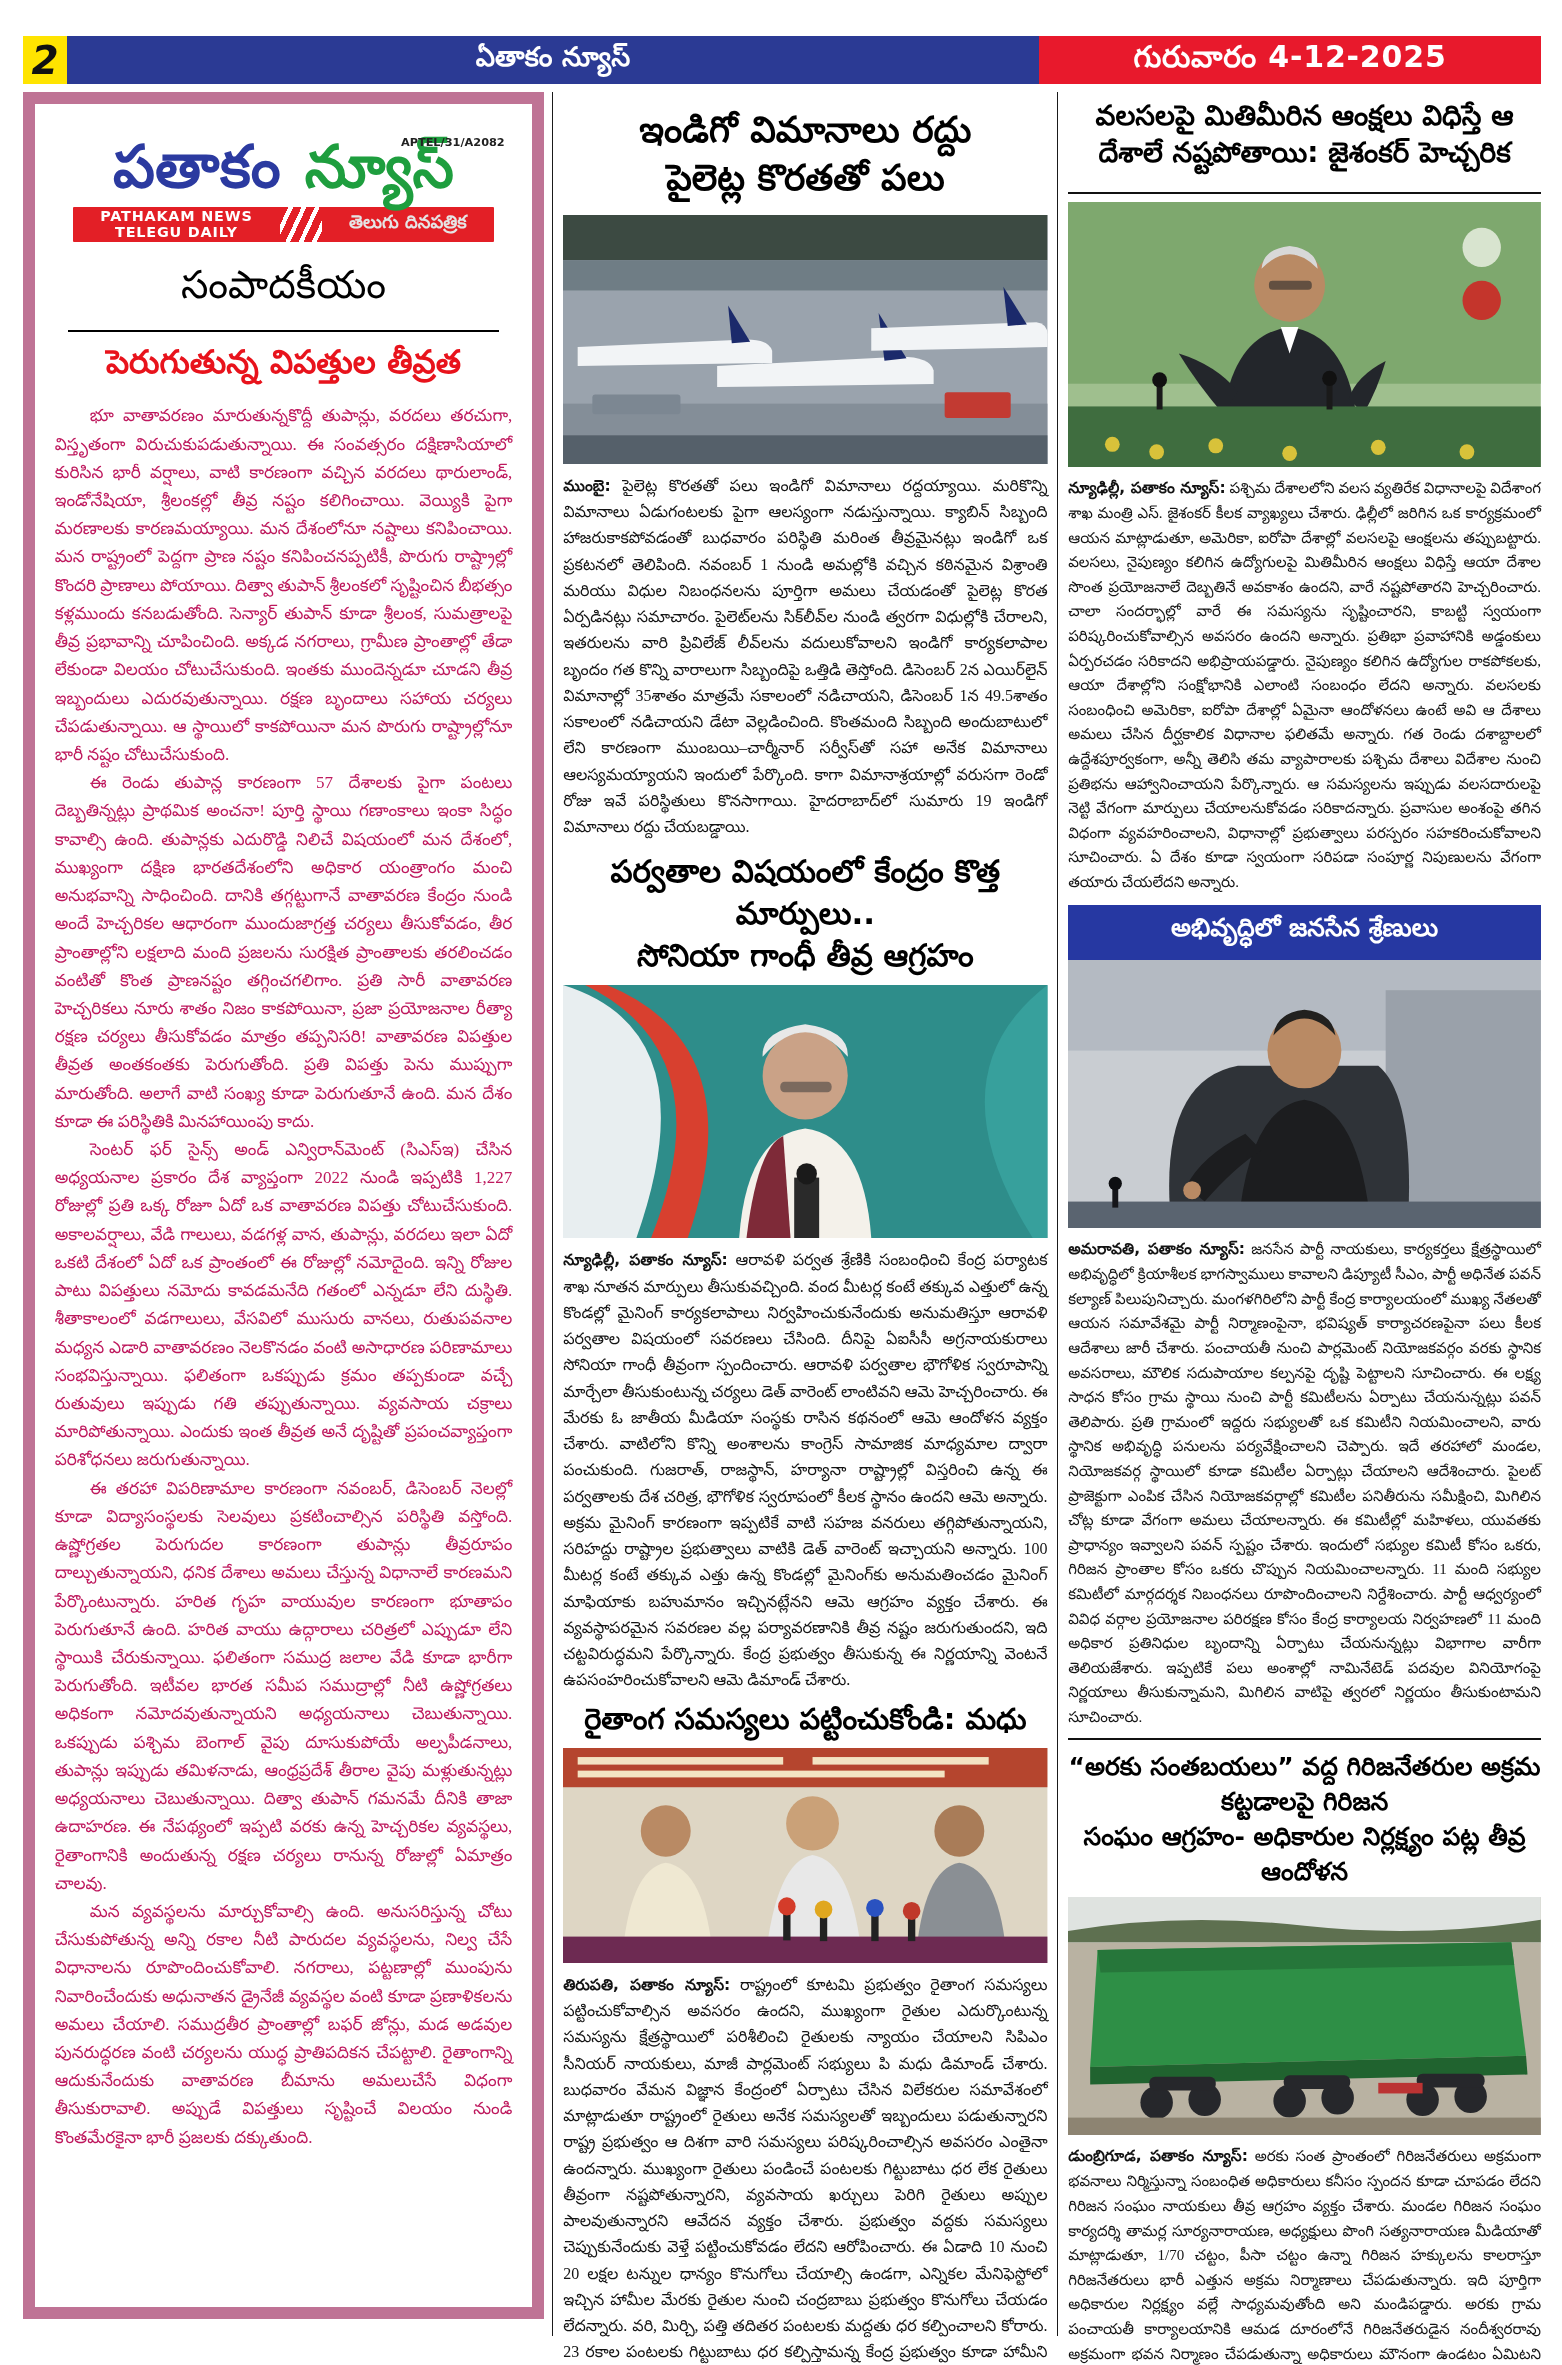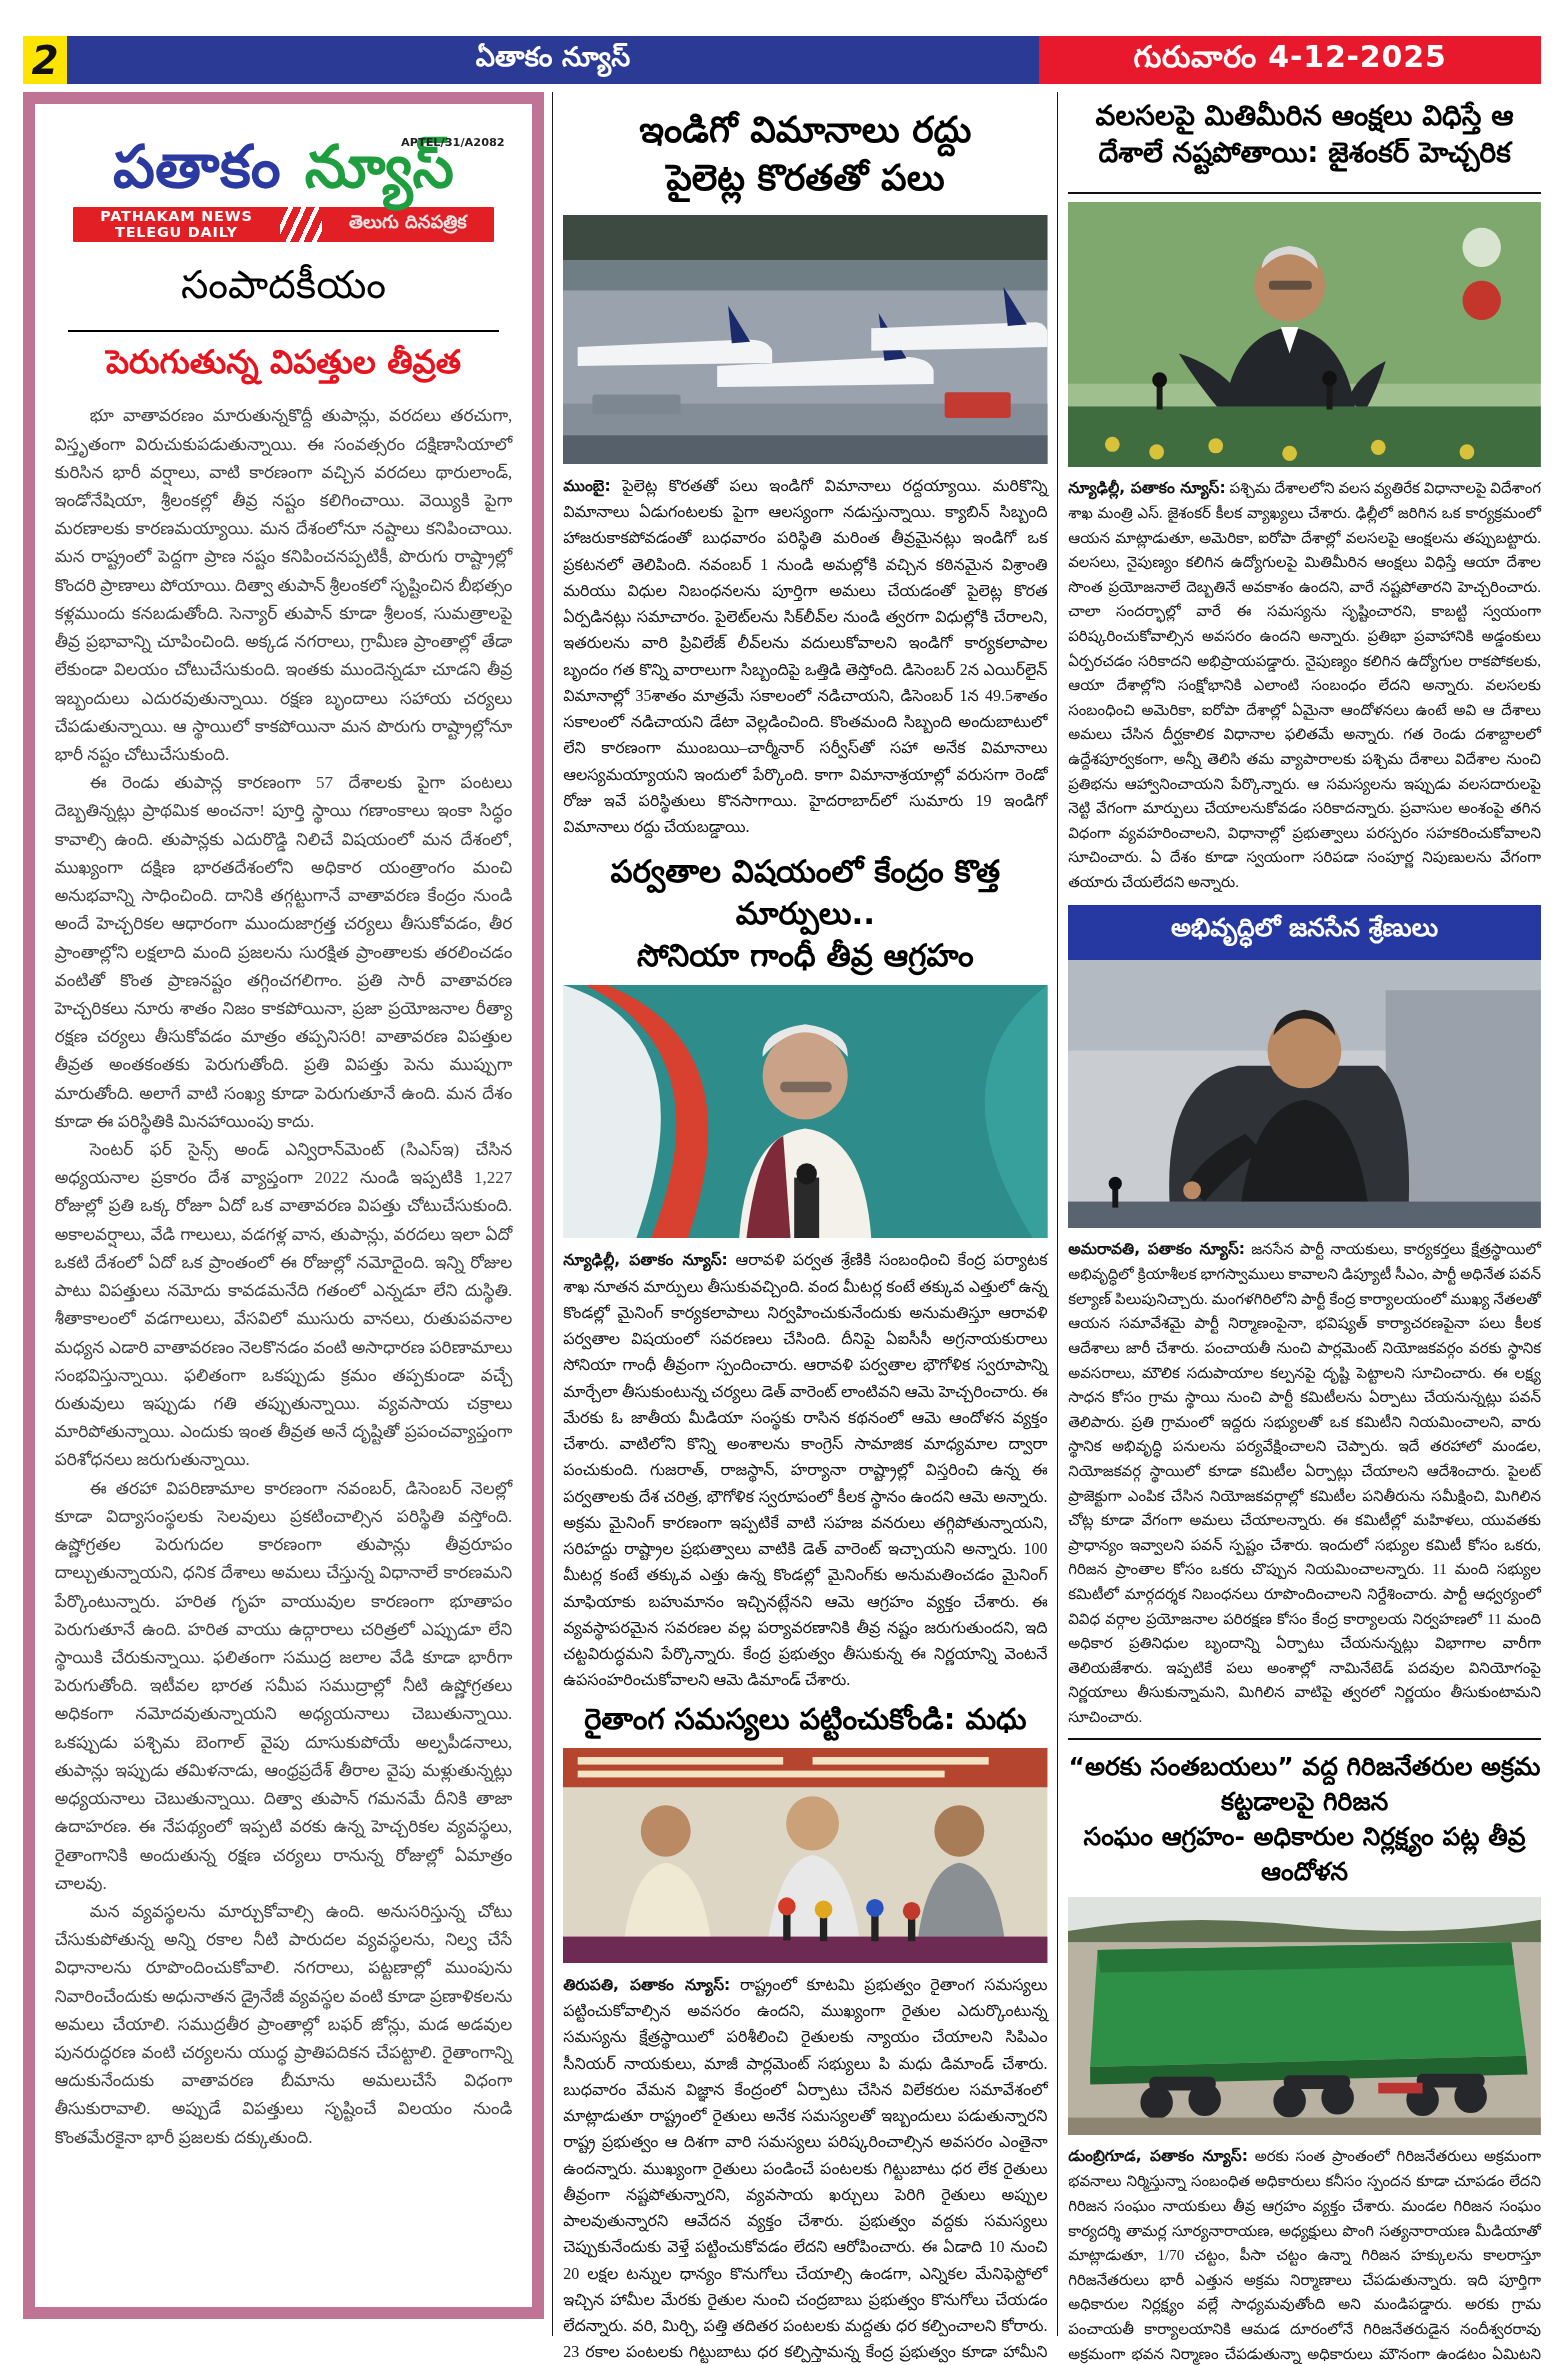--- a/index.html
+++ b/index.html
@@ -44,21 +44,21 @@
     margin:10.6px auto 0 auto; width:92%; background:#e31f26; border-radius:1px; height:35px;
     display:flex; align-items:center; overflow:hidden;
   }
   .ribbon-en { flex:1.2; color:#fff; font-family:"DejaVu Sans", sans-serif; font-weight:bold; font-size:14.4px; letter-spacing:0.8px; text-align:center; }
   .ribbon-slash { width:42px; height:100%; background:repeating-linear-gradient(115deg,#e31f26 0 7.6px,#ffffff 7.6px 12px); }
   .ribbon-te { flex:1; color:#e5e5e5; font-family:"DejaVu Sans", sans-serif; font-weight:bold; font-size:18px; text-align:center; }
   .edit-label { text-align:center; font-family:"DejaVu Serif", serif; font-size:39px; margin-top:19.7px; color:#000; }
   .edit-rule { border:none; border-top:2.3px solid #000; width:94%; margin:13.6px auto 10.6px auto; }
   .edit-head { text-align:center; font-family:"DejaVu Sans", sans-serif; font-weight:bold; font-size:32.5px; color:#e8131c; margin-bottom:13.6px; }
   .edit-body p {
-    font-size:17px; line-height:1.66; text-align:justify; text-indent:35px; color:#404040;
+    font-size:17px; line-height:1.66; text-align:justify; text-indent:35px; color:#be185d;
   }
 
   
   .headline { font-family:"DejaVu Sans", sans-serif; font-weight:bold; color:#000; text-align:center; }
   .h-indigo { font-size:36px; line-height:1.35; margin:13.6px 0 12px 0; }
   .h-sonia  { font-size:31px; line-height:1.35; margin:10.6px 0 9px 0; }
   .h-madhu  { font-size:29px; line-height:1.3; margin:7.6px 0 9px 0; }
   .h-jai    { font-size:28px; line-height:1.35; margin:4.5px 0 7.6px 0; padding-bottom:20px; border-bottom:2.3px solid #111; }
   .h-araku  { font-size:25px; line-height:1.4; margin:9px 0 7.6px 0; padding-top:9px; border-top:2.3px solid #111; }
 

